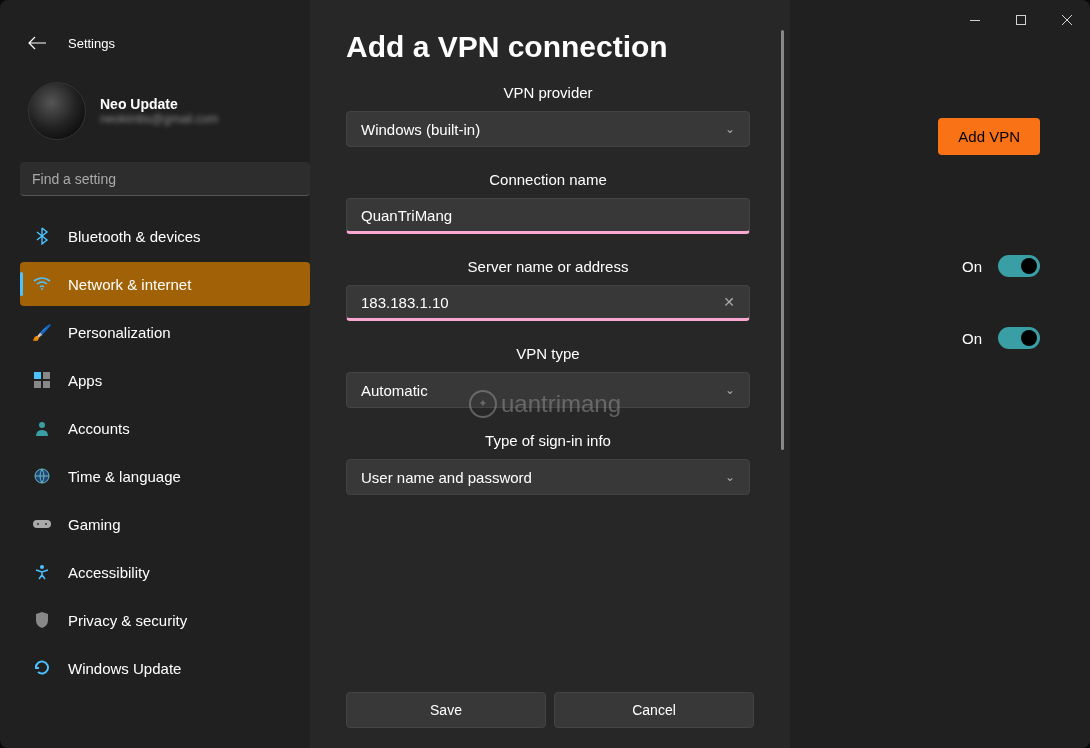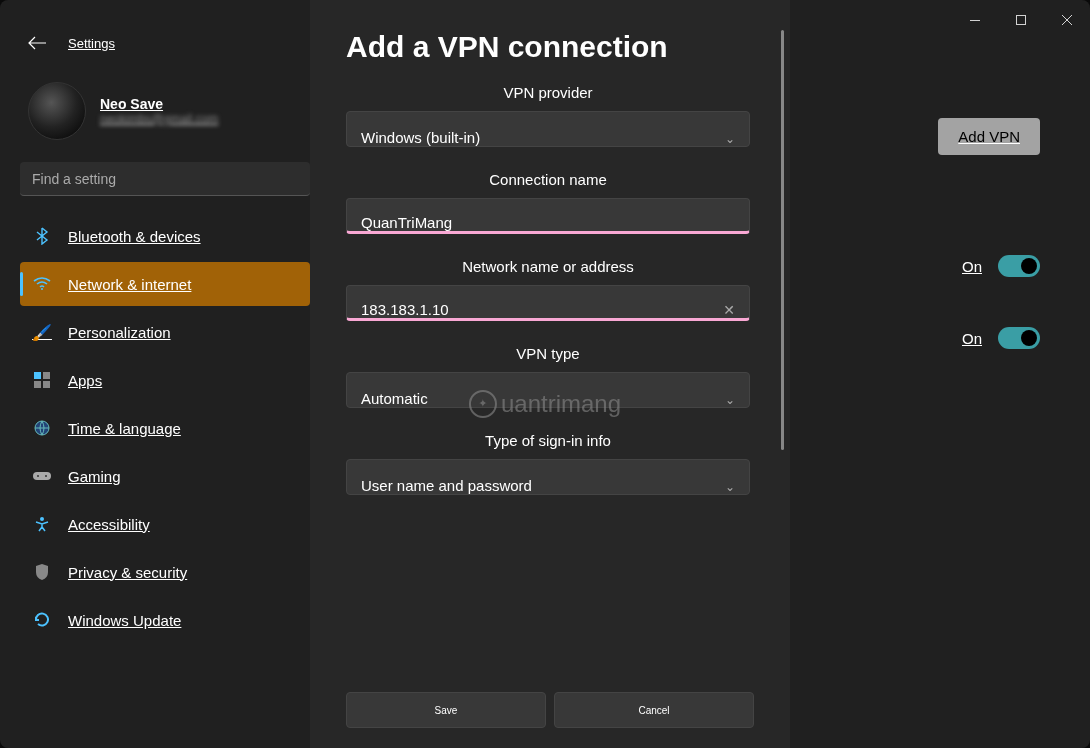--- a/index.html
+++ b/index.html
@@ -37,21 +37,20 @@
       display: flex;
       align-items: center;
       justify-content: center;
       color: #ffffff;
       opacity: 0.8;
     }
     .content {
       flex: 1;
       display: flex;
       padding: 0 20px;
-      text-decoration: underline;
     }
     .sidebar {
       width: 290px;
       padding-top: 0;
     }
     .header-row {
       display: flex;
       align-items: center;
       gap: 20px;
       padding: 0px 0 10px 6px;
@@ -147,21 +146,21 @@
       font-size: 30px;
       font-weight: 600;
       margin-bottom: 24px;
     }
     .add-vpn-row {
       display: flex;
       justify-content: flex-end;
       margin-bottom: 100px;
     }
     .add-vpn-btn {
-      background: #a3a3a3;
+      background: #f97316;
       color: #000;
       border: none;
       border-radius: 4px;
       padding: 10px 20px;
       font-size: 15px;
       font-weight: 400;
     }
     .setting-row {
       display: flex;
       justify-content: flex-end;
@@ -223,21 +222,21 @@
     .select-box, .text-input {
       width: 100%;
       height: 36px;
       background: #383838;
       border: 1px solid #444;
       border-radius: 4px;
       padding: 0 14px;
       color: #fff;
       font-size: 15px;
       display: flex;
-      align-items: flex-end;
+      align-items: center;
       justify-content: space-between;
     }
     .text-input {
       border-bottom: 3px solid #f9a8d4;
     }
     .chevron {
       font-size: 12px;
       color: #aaa;
     }
     .clear-x {
@@ -249,21 +248,21 @@
       gap: 8px;
       padding-top: 20px;
     }
     .dialog-btn {
       flex: 1;
       height: 36px;
       background: #383838;
       border: 1px solid #444;
       border-radius: 4px;
       color: #fff;
-      font-size: 10px;
+      font-size: 14px;
     }
     .scrollbar-track {
       position: absolute;
       right: 6px;
       top: 30px;
       width: 3px;
       height: 420px;
       background: #888;
       border-radius: 2px;
     }
@@ -323,21 +322,21 @@
           <svg width="18" height="14" viewBox="0 0 18 14">
               <path d="M7 1 L1 7 L7 13 M1 7 H18" stroke="#fff" stroke-width="1.2" fill="none"></path>
             </svg>
         </div>
         <div class="app-title">Settings</div>
       </div>
 
       <div class="profile">
         <div class="avatar"></div>
         <div class="profile-info">
-          <div class="user-name">Neo Save</div>
+          <div class="user-name">Neo Update</div>
           <div class="user-email">neokimbs@gmail.com</div>
         </div>
       </div>
 
       <input class="search-box" type="text" placeholder="Find a setting" style="">
 
       <ul class="nav-list">
         <li class="nav-item">
           <span class="nav-icon" style="color:#4cc2ff">
             <svg width="14" height="18" viewBox="0 0 14 18">
@@ -362,20 +361,29 @@
         <li class="nav-item">
           <span class="nav-icon">
             <svg width="16" height="16" viewBox="0 0 16 16">
                 <rect x="0" y="0" width="7" height="7" fill="#4cc2ff"></rect>
                 <rect x="9" y="0" width="7" height="7" fill="#888"></rect>
                 <rect x="0" y="9" width="7" height="7" fill="#888"></rect>
                 <rect x="9" y="9" width="7" height="7" fill="#888"></rect>
               </svg>
           </span>
           <span>Apps</span>
+        </li>
+        <li class="nav-item">
+          <span class="nav-icon" style="color:#3a9ea5">
+            <svg width="16" height="16" viewBox="0 0 16 16">
+                <circle cx="8" cy="5" r="3" fill="currentColor"></circle>
+                <path d="M2 16 Q2 10 8 10 Q14 10 14 16" fill="currentColor"></path>
+              </svg>
+          </span>
+          <span>Accounts</span>
         </li>
         <li class="nav-item">
           <span class="nav-icon">
             <svg width="16" height="16" viewBox="0 0 16 16">
                 <circle cx="8" cy="8" r="7" stroke="#6bb" fill="#247" stroke-width="1"></circle>
                 <path d="M1 8 H15 M8 1 Q12 8 8 15 Q4 8 8 1" stroke="#6bb" fill="none"></path>
               </svg>
           </span>
           <span>Time &amp; language</span>
         </li>
@@ -448,21 +456,21 @@
         <span class="chevron">⌄</span>
       </div>
     </div>
     <div class="field-group">
       <div class="field-label">Connection name</div>
       <div class="text-input">
         <span>QuanTriMang</span>
       </div>
     </div>
     <div class="field-group">
-      <div class="field-label">Network name or address</div>
+      <div class="field-label">Server name or address</div>
       <div class="text-input">
         <span>183.183.1.10</span>
         <span class="clear-x">✕</span>
       </div>
     </div>
     <div class="field-group">
       <div class="field-label">VPN type</div>
       <div class="select-box">
         <span>Automatic</span>
         <span class="chevron">⌄</span>

